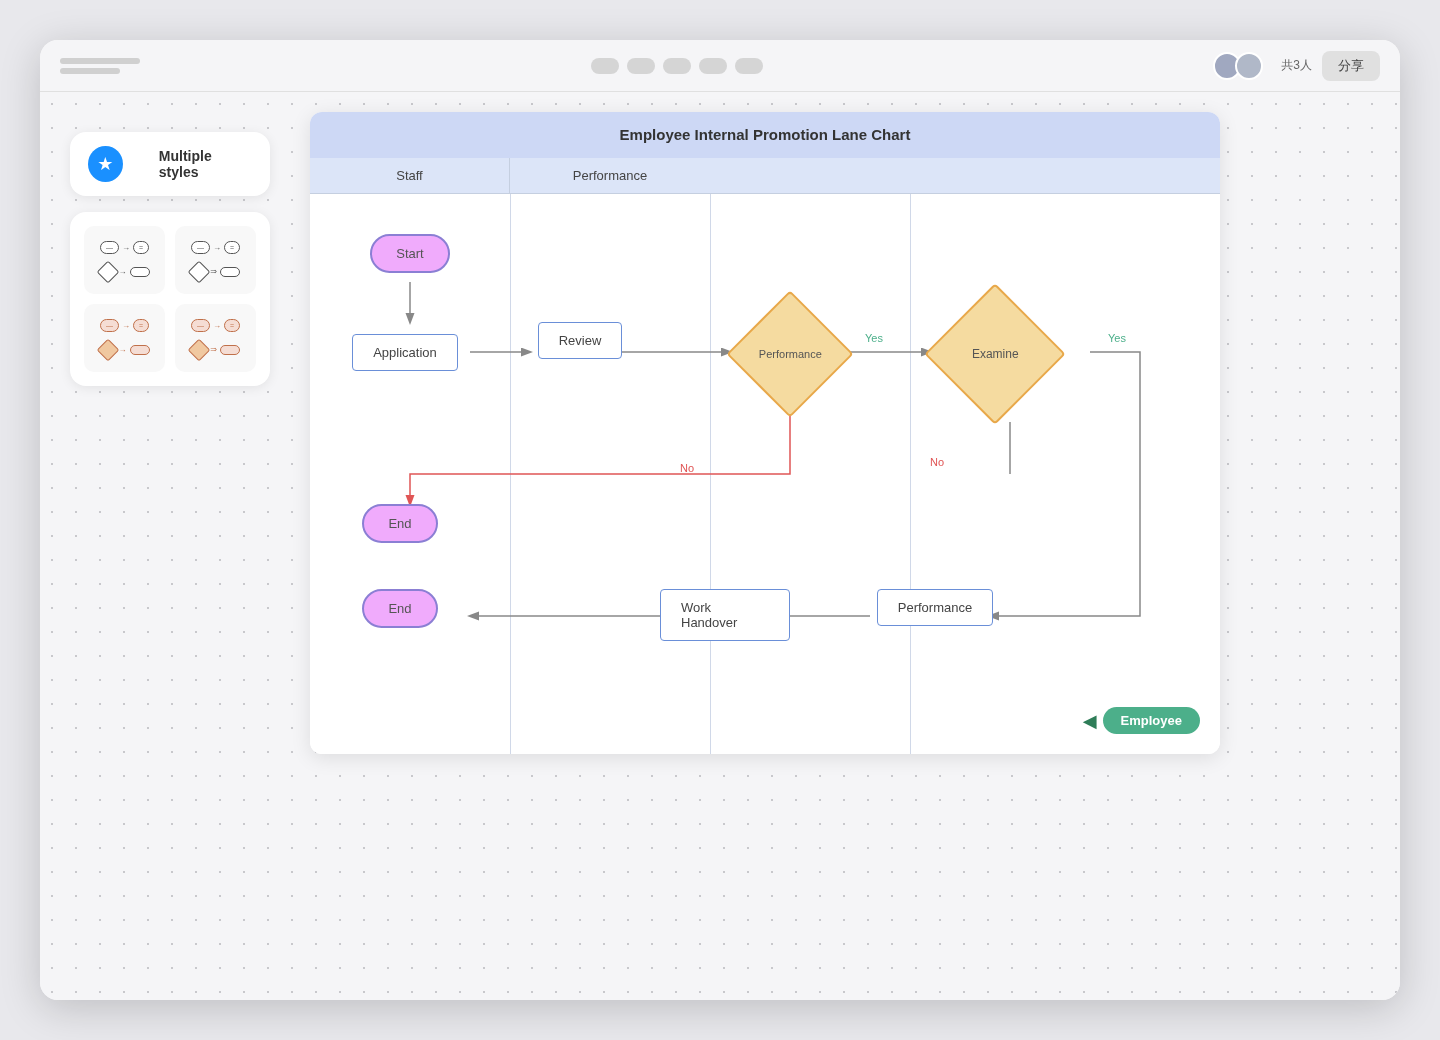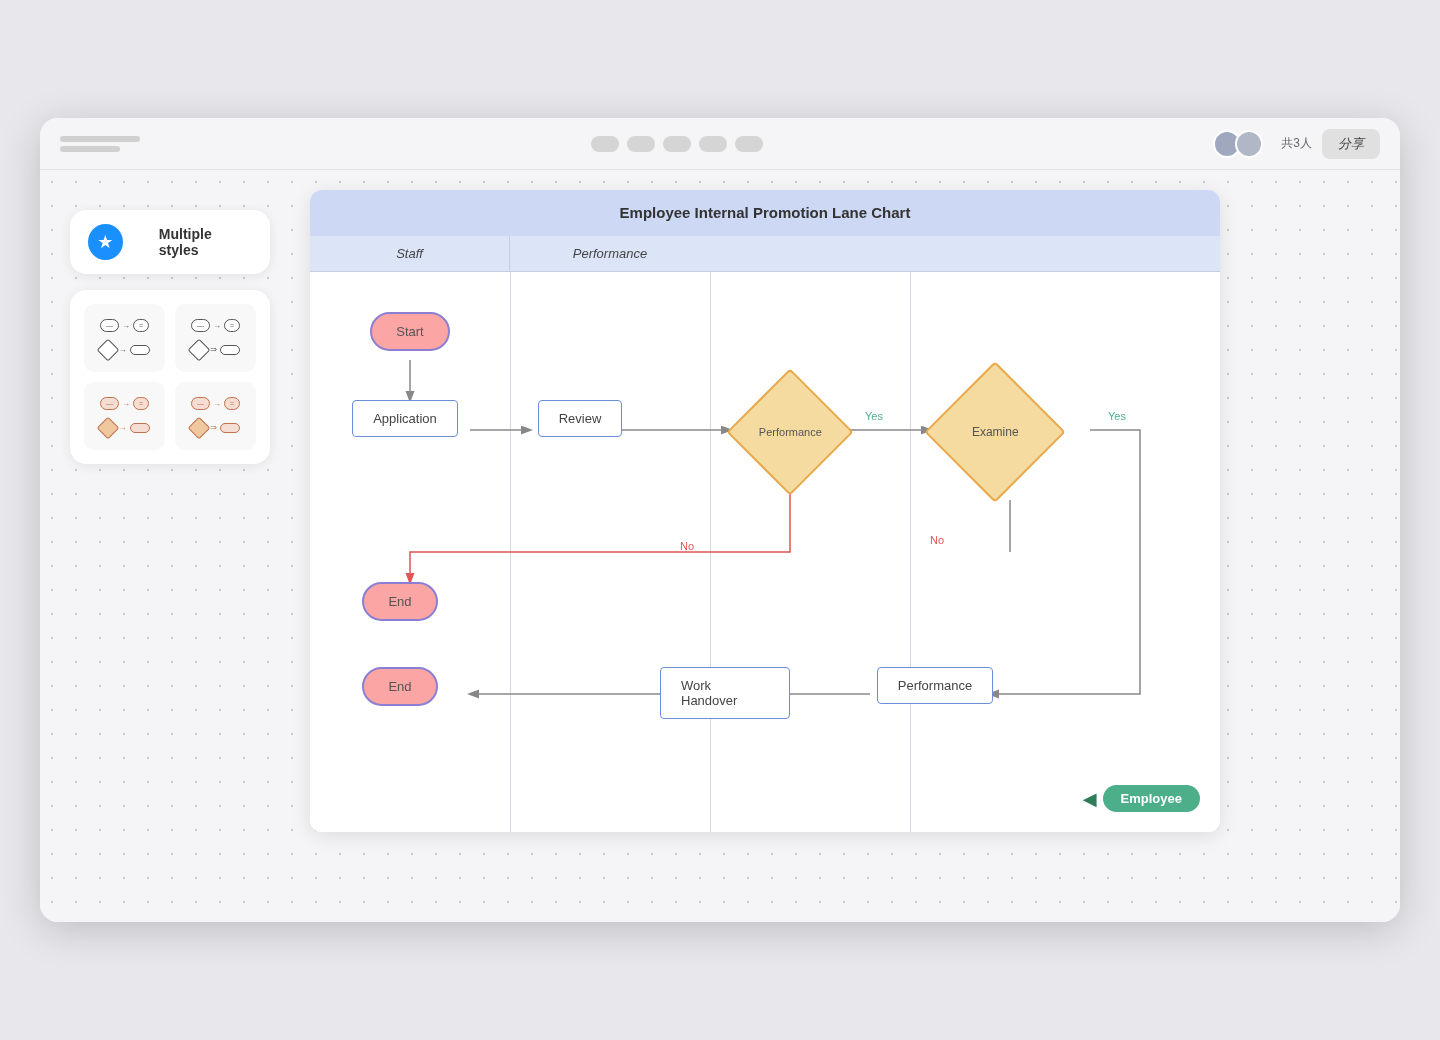--- a/index.html
+++ b/index.html
@@ -8,21 +8,21 @@
       font-family: -apple-system, BlinkMacSystemFont, 'Segoe UI', sans-serif;
       width: 1440px;
       height: 1040px;
       overflow: hidden;
       display: flex;
       align-items: center;
       justify-content: center;
     }
     .app-window {
       width: 1360px;
-      height: 804px;
+      height: 960px;
       background: #f5f5f7;
       border-radius: 18px;
       box-shadow: 0 8px 40px rgba(0,0,0,0.18);
       display: flex;
       flex-direction: column;
       overflow: hidden;
       position: relative;
     }
     
     .title-bar {
@@ -82,21 +82,20 @@
       font-size: 12px;
       color: #666;
       margin-left: 8px;
     }
     .share-btn {
       background: #e0e0e0;
       border-radius: 8px;
       padding: 6px 16px;
       font-size: 13px;
       color: #444;
-      font-style: italic;
     }
     
     .main-content {
       flex: 1;
       display: flex;
       position: relative;
       overflow: hidden;
     }
     
     .canvas-area {
@@ -207,21 +206,20 @@
       grid-template-columns: 200px 200px 200px 200px;
       background: #dce5f8;
       border-bottom: 1px solid #c5cfe0;
     }
     .lane-header {
       padding: 10px;
       text-align: center;
       font-size: 13px;
       color: #444;
       border-right: 1px solid #c5cfe0;
-      font-style: italic;
     }
     .lane-header:last-child { border-right: none; }
     .diagram-body {
       position: relative;
       height: 560px;
       background: #fff;
       border-radius: 0 0 12px 12px;
       overflow: hidden;
     }
     
@@ -240,21 +238,21 @@
       align-items: center;
       justify-content: center;
       font-size: 13px;
       font-weight: 500;
     }
     .node-pill {
       border: 2px solid #8b7fd4;
       border-radius: 30px;
       padding: 10px 24px;
       color: #555;
-      background: #fca5a5;
+      background: #f0abfc;
     }
     .node-rect {
       border: 1.5px solid #6a8fd8;
       border-radius: 4px;
       padding: 10px 20px;
       color: #444;
       background: #fff;
     }
 
     
@@ -407,21 +405,21 @@
               <marker id="arr-red" markerWidth="8" markerHeight="8" refX="6" refY="3" orient="auto">
                 <path d="M0,0 L0,6 L8,3 z" fill="#e05555"></path>
               </marker>
             </defs>
           </svg>
 
           <div class="node" style="left:50px;top:40px;width:100px;">
             <div class="node-pill">Start</div>
           </div>
 
-          <div class="node" style="left:30px;top:128px;width:130px;">
+          <div class="node" style="left:30px;top:140px;width:130px;">
             <div class="node-rect">Application</div>
           </div>
 
           <div class="node" style="left:220px;top:128px;width:100px;">
             <div class="node-rect">Review</div>
           </div>
 
           <div style="position:absolute;left:420px;top:100px;width:120px;height:120px;display:flex;align-items:center;justify-content:center;">
             <div style="width:90px;height:90px;transform:rotate(45deg);border:2px solid #e8a84a;background:#f5dba0;border-radius:4px;display:flex;align-items:center;justify-content:center;">
               <span style="transform:rotate(-45deg);font-size:11px;color:#555;font-weight:500;white-space:nowrap;">Performance</span>

